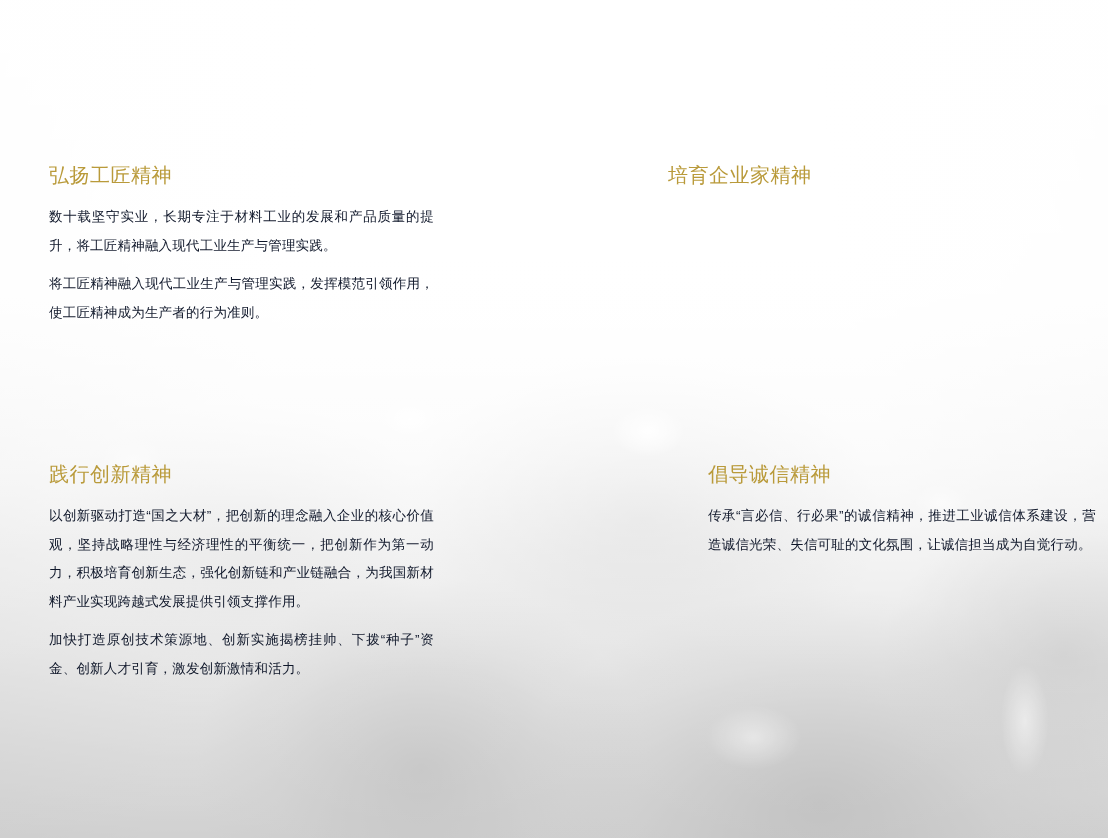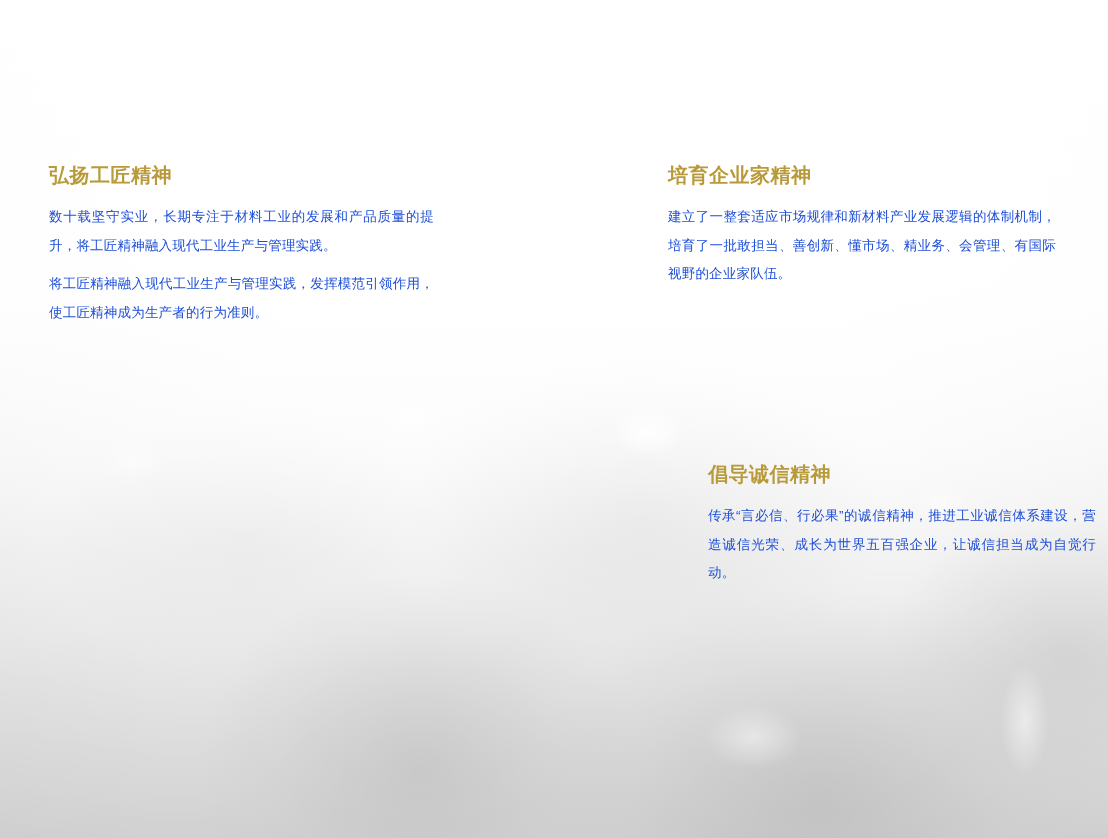--- a/index.html
+++ b/index.html
@@ -76,30 +76,30 @@
     position: relative;
     width: 100%;
     height: 100%;
   }
 
   .block {
     position: absolute;
   }
   .block-title {
     font-size: 20px;
-    font-weight: bold;
+    font-weight: normal;
     color: #b99a3a;
     letter-spacing: 0.5px;
     margin: 0 0 16px 0;
     line-height: 1.2;
   }
   .para {
     font-size: 13.5px;
     line-height: 2.12;
-    color: #1d4ed8;
+    color: #0f172a;
     margin: 0 0 10px 0;
     text-align: justify;
     text-justify: inter-ideograph;
     letter-spacing: 0.2px;
   }
   .para:last-child {
     margin-bottom: 0;
   }
 
   
@@ -123,23 +123,27 @@
   <div id="content">
 
     <section class="block" id="block-craftsman">
       <h2 class="block-title">弘扬工匠精神</h2>
       <p class="para">数十载坚守实业，长期专注于材料工业的发展和产品质量的提升，将工匠精神融入现代工业生产与管理实践。</p>
       <p class="para">将工匠精神融入现代工业生产与管理实践，发挥模范引领作用，使工匠精神成为生产者的行为准则。</p>
     </section>
 
     <section class="block" id="block-entrepreneur">
       <h2 class="block-title">培育企业家精神</h2>
-      <p class="para">建立了一整套适应市场规律和新材料产业发展逻辑的体制机制，培育了一批敢担当、善创新、懂市场、精业务、会管理、有国际视野的企业家队伍。</p>
     </section>
 
+    <section class="block" id="block-innovation">
+      <h2 class="block-title">践行创新精神</h2>
+      <p class="para">以创新驱动打造“国之大材”，把创新的理念融入企业的核心价值观，坚持战略理性与经济理性的平衡统一，把创新作为第一动力，积极培育创新生态，强化创新链和产业链融合，为我国新材料产业实现跨越式发展提供引领支撑作用。</p>
+      <p class="para">加快打造原创技术策源地、创新实施揭榜挂帅、下拨“种子”资金、创新人才引育，激发创新激情和活力。</p>
+    </section>
 
     <section class="block" id="block-integrity">
       <h2 class="block-title">倡导诚信精神</h2>
-      <p class="para">传承“言必信、行必果”的诚信精神，推进工业诚信体系建设，营造诚信光荣、成长为世界五百强企业，让诚信担当成为自觉行动。</p>
+      <p class="para">传承“言必信、行必果”的诚信精神，推进工业诚信体系建设，营造诚信光荣、失信可耻的文化氛围，让诚信担当成为自觉行动。</p>
     </section>
 
   </div>
 </div>
 
 </body></html>

